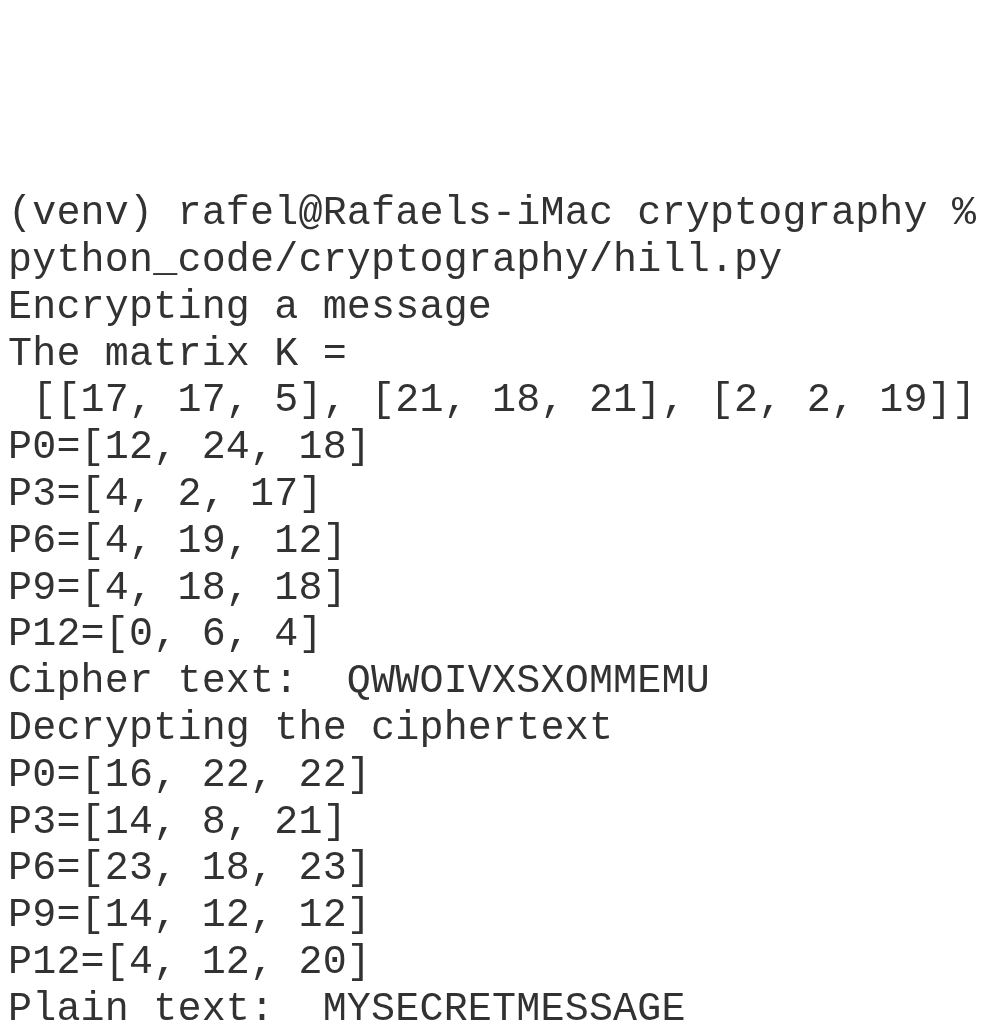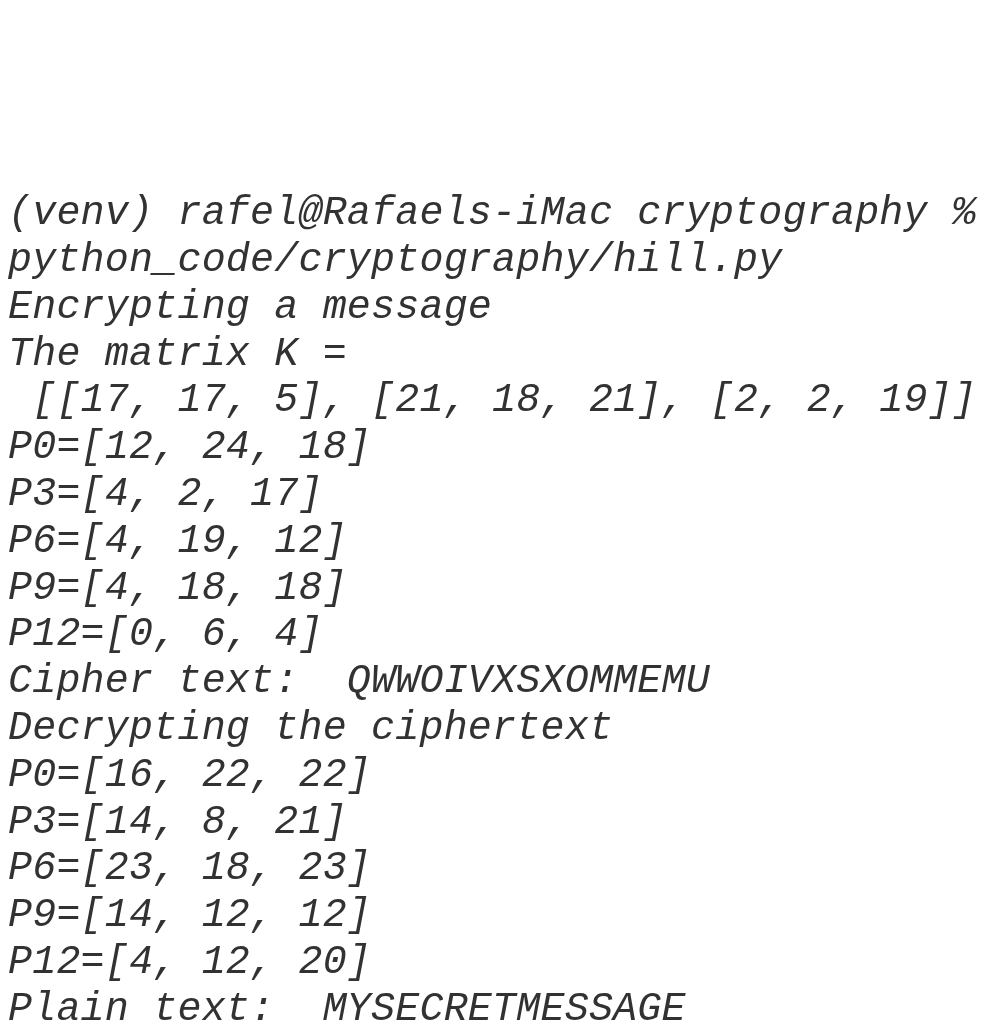--- a/index.html
+++ b/index.html
@@ -15,21 +15,20 @@
       color: #323232;
       padding: 4px 8px;
       white-space: pre;
       overflow: hidden;
       width: 1008px;
       height: 1032px;
       letter-spacing: 0.2px;
     }
     .line {
       display: block;
-      font-style: italic;
     }
   </style>
 </head>
 <body>
 
 
 
 <span class="line">(venv) rafel@Rafaels-iMac cryptography % </span><span class="line">python_code/cryptography/hill.py</span><span class="line">Encrypting a message</span><span class="line">The matrix K = </span><span class="line"> [[17, 17, 5], [21, 18, 21], [2, 2, 19]]</span><span class="line">P0=[12, 24, 18]</span><span class="line">P3=[4, 2, 17]</span><span class="line">P6=[4, 19, 12]</span><span class="line">P9=[4, 18, 18]</span><span class="line">P12=[0, 6, 4]</span><span class="line">Cipher text:  QWWOIVXSXOMMEMU</span><span class="line">Decrypting the ciphertext</span><span class="line">P0=[16, 22, 22]</span><span class="line">P3=[14, 8, 21]</span><span class="line">P6=[23, 18, 23]</span><span class="line">P9=[14, 12, 12]</span><span class="line">P12=[4, 12, 20]</span><span class="line">Plain text:  MYSECRETMESSAGE</span>
 
 

